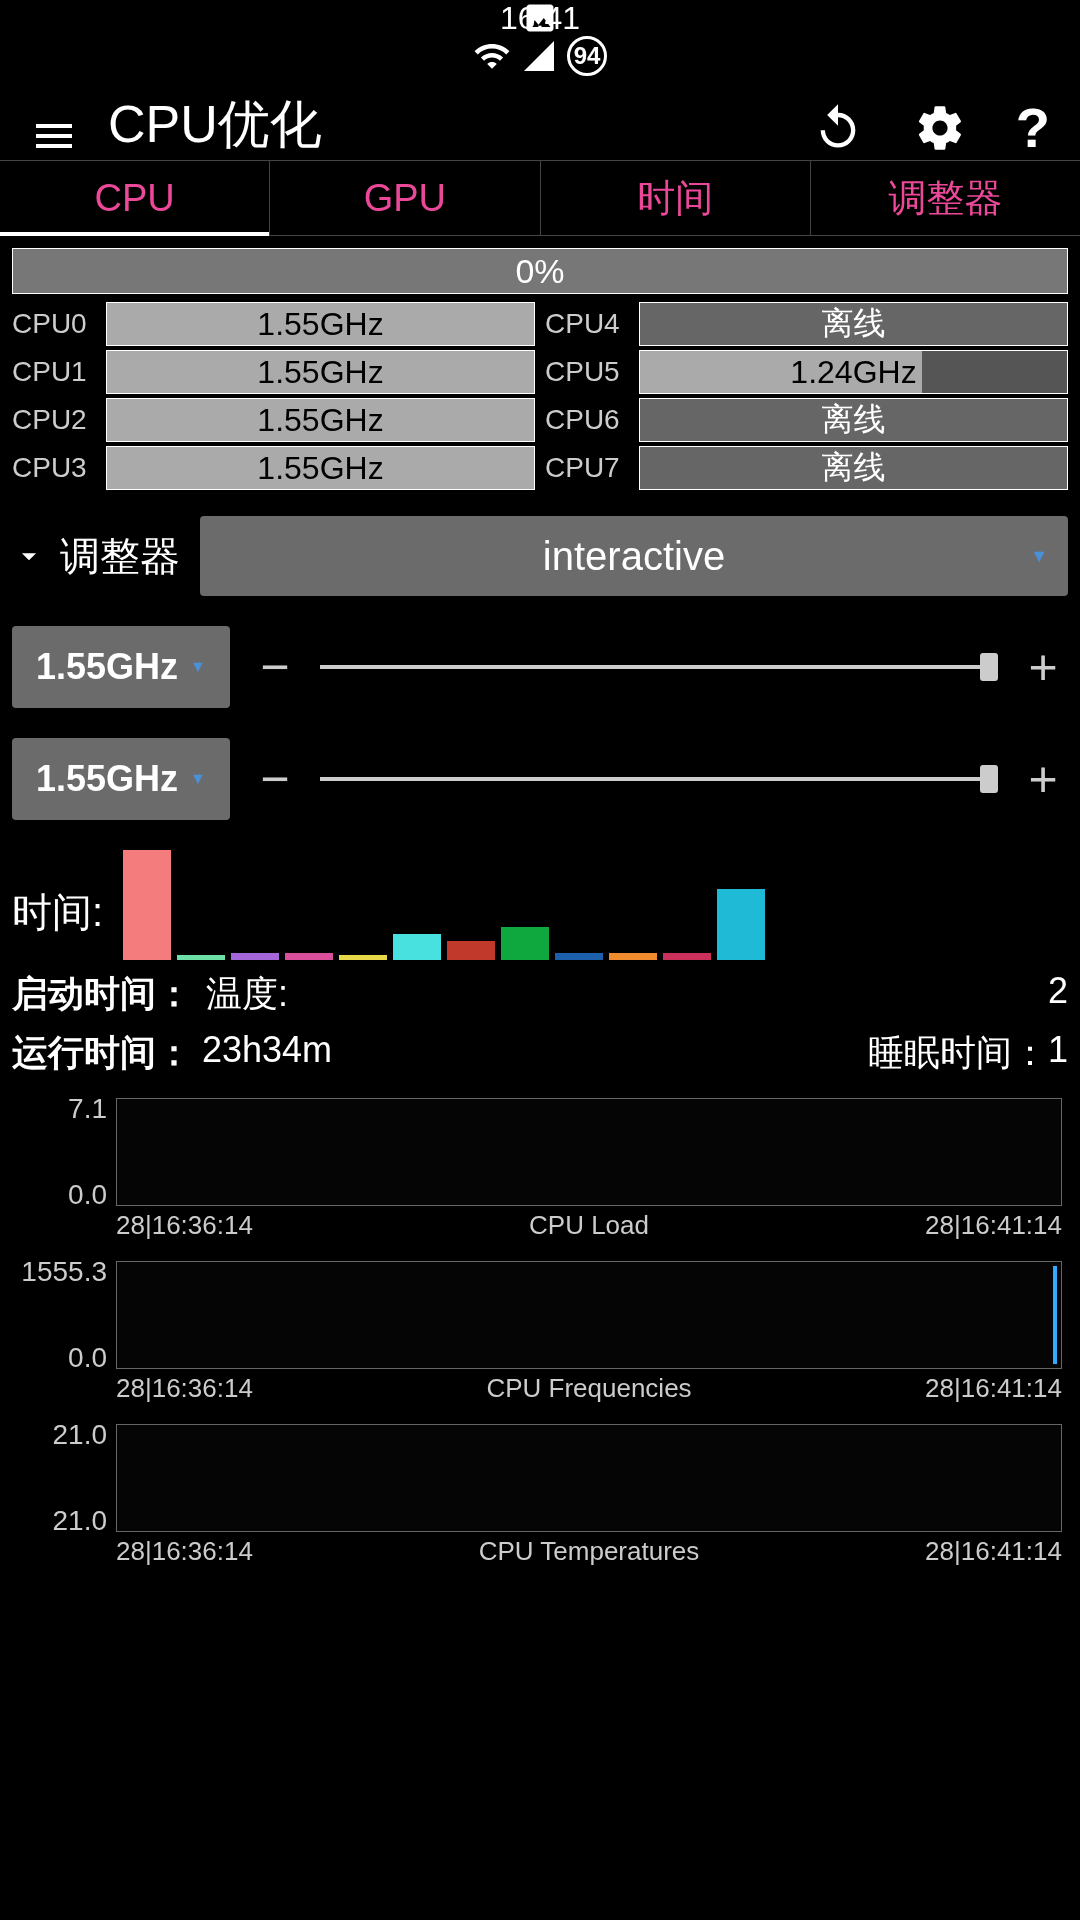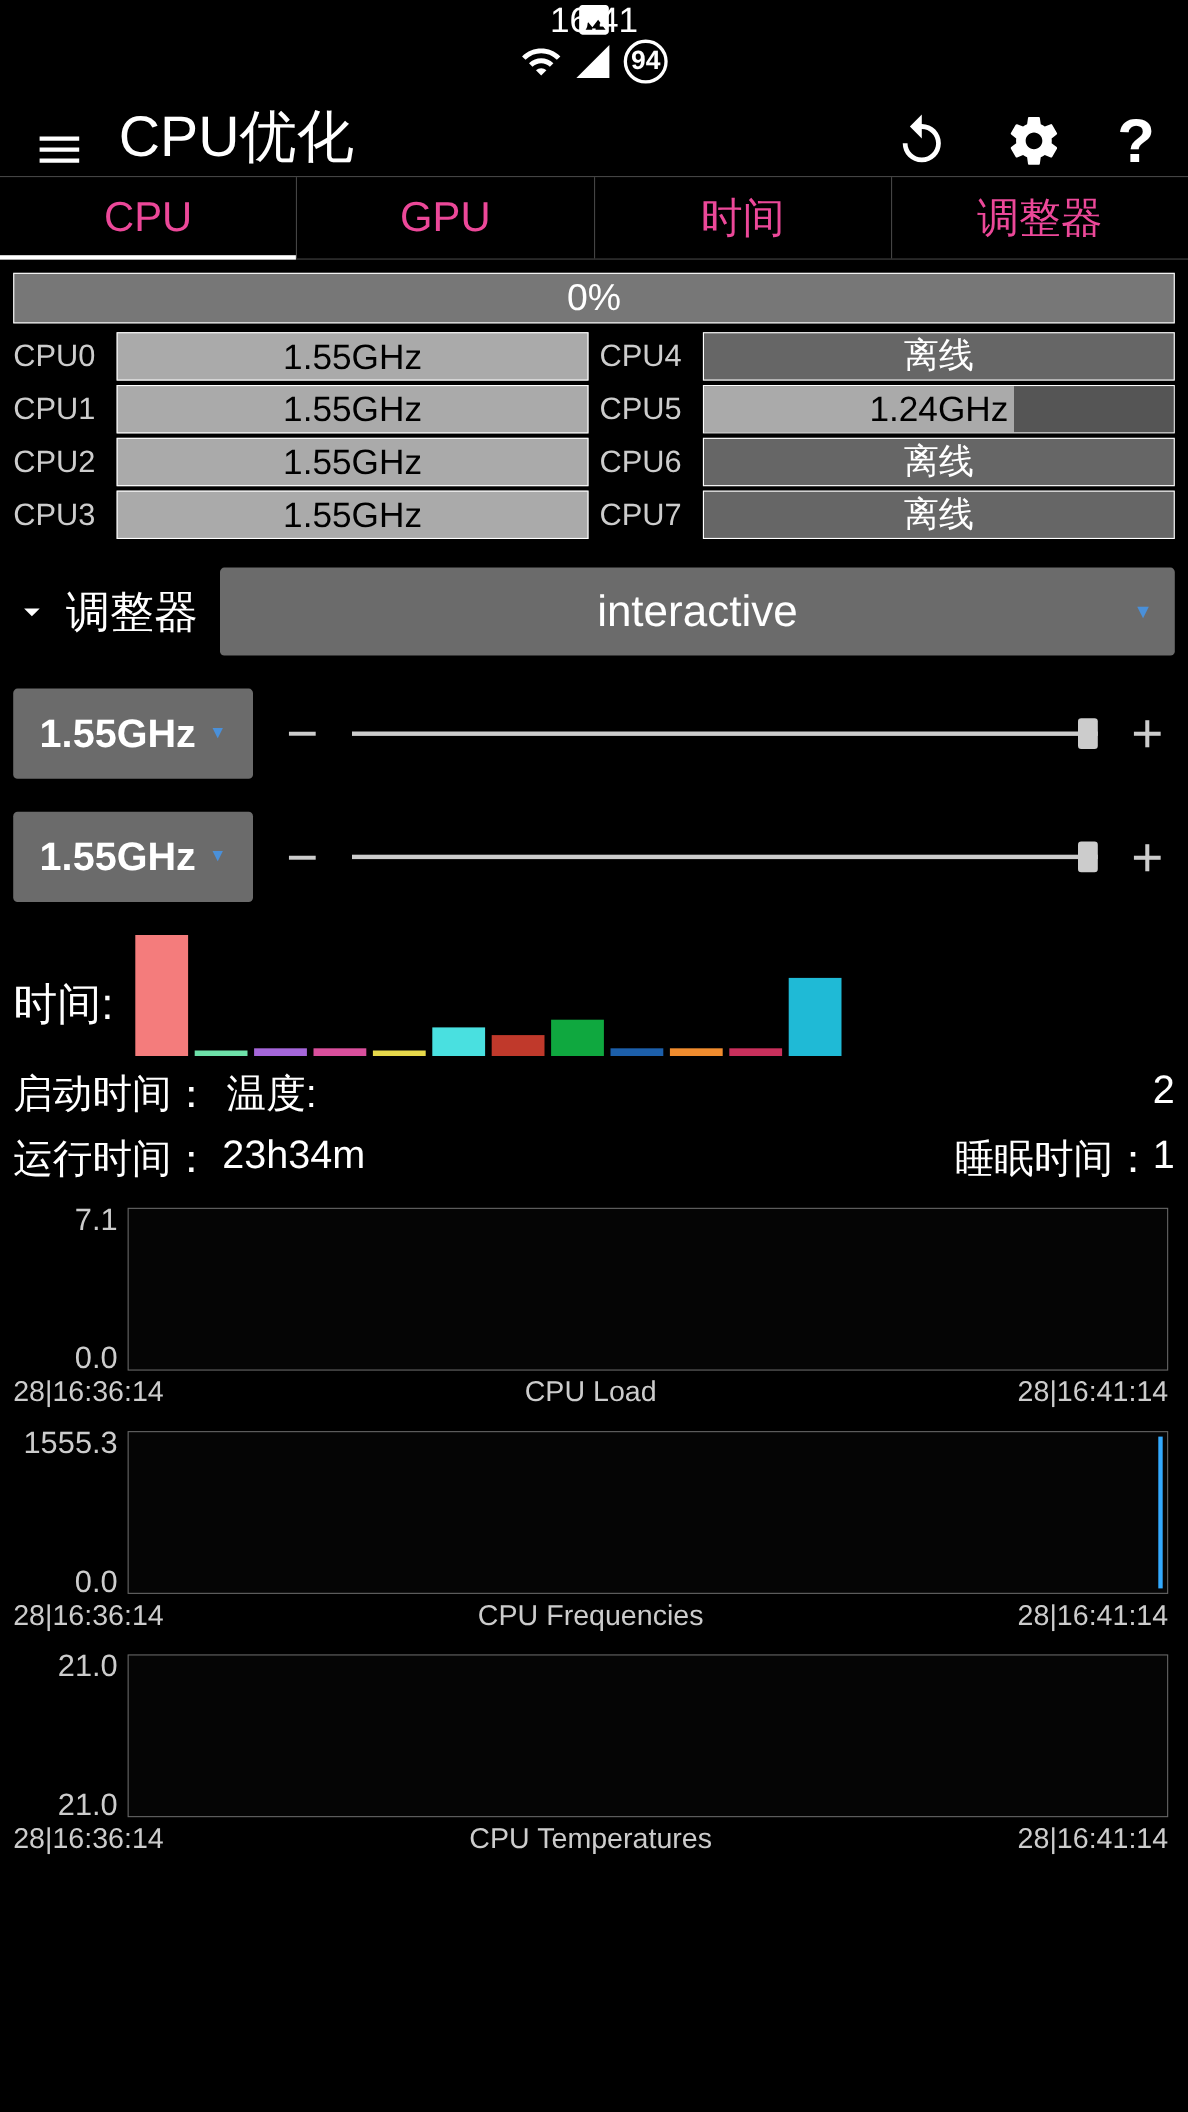--- a/index.html
+++ b/index.html
@@ -41,25 +41,25 @@
 .freq-minus, .freq-plus { font-size: 50px; width: 50px; text-align: center; color: #ccc; }
 .freq-slider { flex: 1; height: 4px; background: #ccc; position: relative; }
 .freq-slider-thumb { position: absolute; right: 0; top: -12px; width: 18px; height: 28px; background: #ccc; border-radius: 3px; }
 
 .time-chart-row { display: flex; align-items: flex-end; gap: 20px; margin-top: 20px; }
 .time-label { font-size: 40px; padding-bottom: 20px; }
 .time-bars { flex: 1; display: flex; align-items: flex-end; gap: 6px; height: 110px; }
 .time-bar { width: 48px; }
 
 .stats-line { font-size: 36px; margin-top: 10px; display: flex; }
-.stats-label { margin-right: 10px; }
+.stats-label { margin-right: 10px; font-weight: bold; }
 
 .mini-chart { margin-top: 20px; }
-.mini-chart-box { border: 1px solid #666; height: 148px; margin-left: 104px; margin-right: 6px; position: relative; background: #050505; }
-.mini-chart-labels { display: flex; justify-content: space-between; margin-right: 6px; font-size: 26px; color: #ccc; margin-top: 4px; }
+.mini-chart-box { border: 1px solid #666; height: 108px; margin-left: 104px; margin-right: 6px; position: relative; background: #050505; }
+.mini-chart-labels { display: flex; justify-content: space-between; margin-left: 104px; margin-right: 6px; font-size: 26px; color: #ccc; margin-top: 4px; }
 .mini-chart-y { position: absolute; right: 100%; font-size: 28px; color: #ccc; padding-right: 10px; }
 .mini-chart-spike { position: absolute; right: 4px; top: 4px; bottom: 4px; width: 4px; background: #3af; }
 
 svg { display: block; }
 .icon-btn { cursor: pointer; }
 </style>
 </head>
 <body>
 
 <div class="status-bar">

